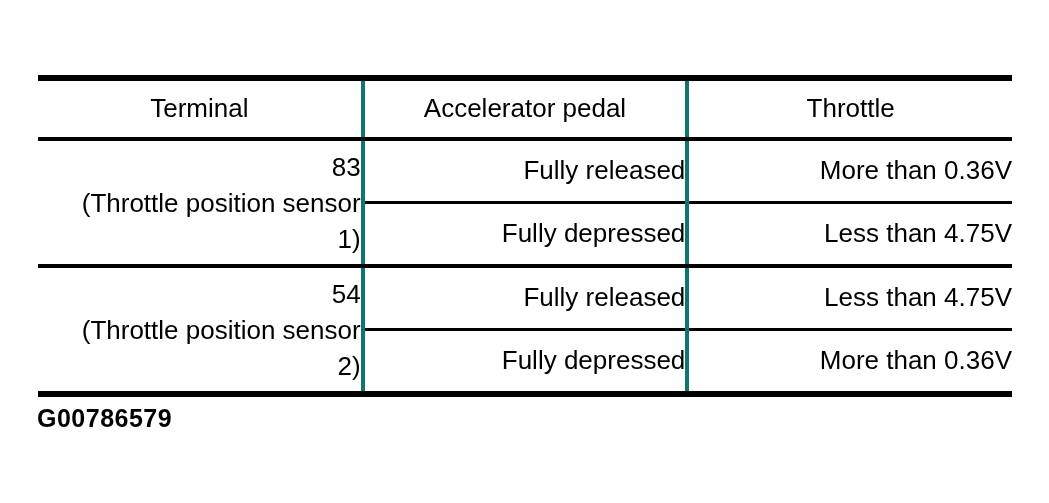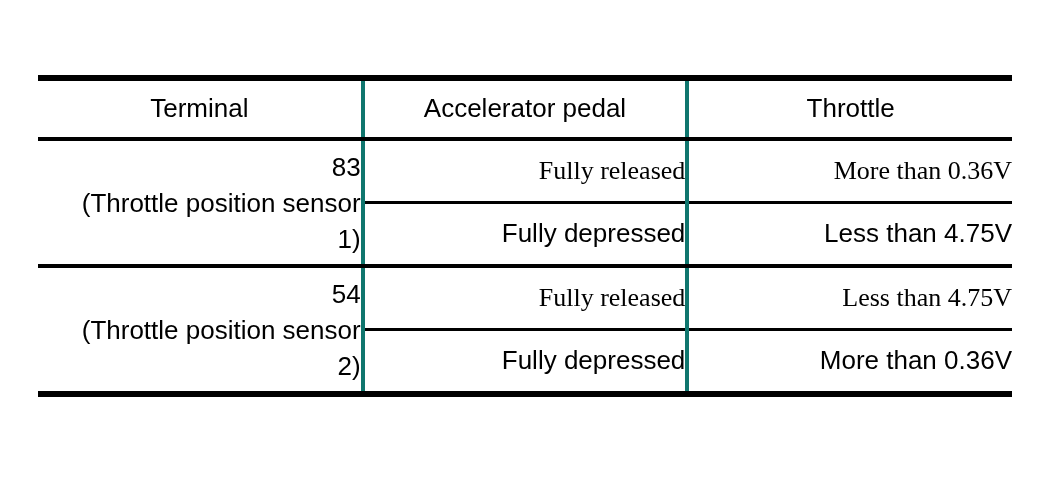--- a/index.html
+++ b/index.html
@@ -40,21 +40,21 @@
   }
   table.spec td {
     height: 60px;
     text-align: right;
     vertical-align: middle;
     padding: 0;
   }
   
   .vb { border-left: 4px solid #0f766e; }
   
-  .sub-divider { border-bottom: 3px solid #000000; font-family: Liberation Serif, serif; }
+  .sub-divider { border-bottom: 3px solid #000000; }
   
   .group-divider { border-bottom: 4px solid #000000; }
   td.terminal {
     text-align: left;
     padding-left: 10px;
     padding-right: 6px;
     line-height: 36px;
     vertical-align: middle;
   }
   .caption {
@@ -110,14 +110,15 @@
         <td class="vb sub-divider">Fully released</td>
         <td class="vb sub-divider">Less than 4.75V</td>
       </tr>
       <tr>
         <td class="vb">Fully depressed</td>
         <td class="vb">More than 0.36V</td>
       </tr>
     </tbody>
   </table>
 
+  <div class="caption">G00786579</div>
 
 </div>
 
 </body></html>

